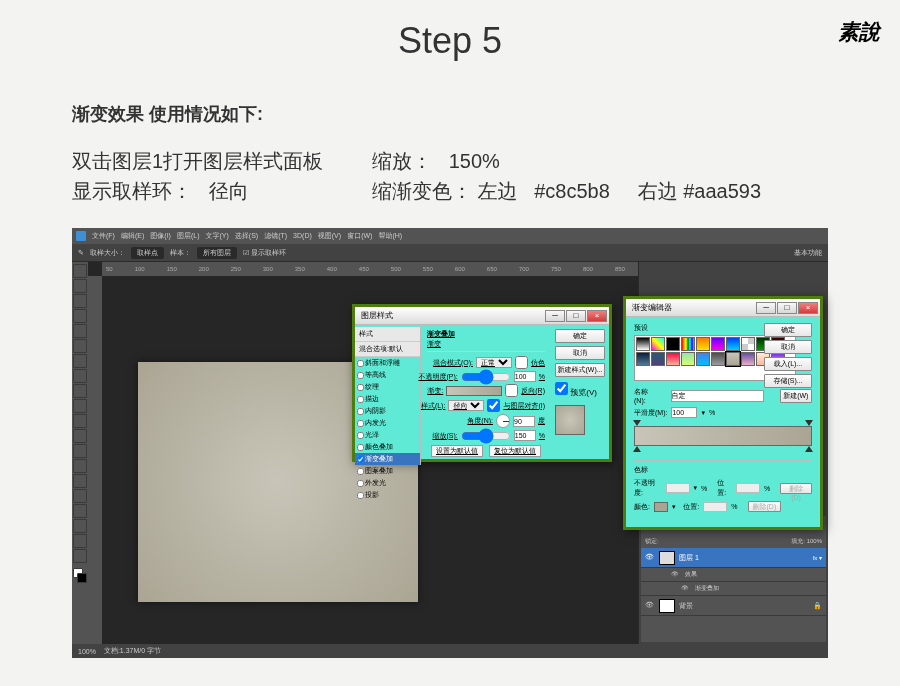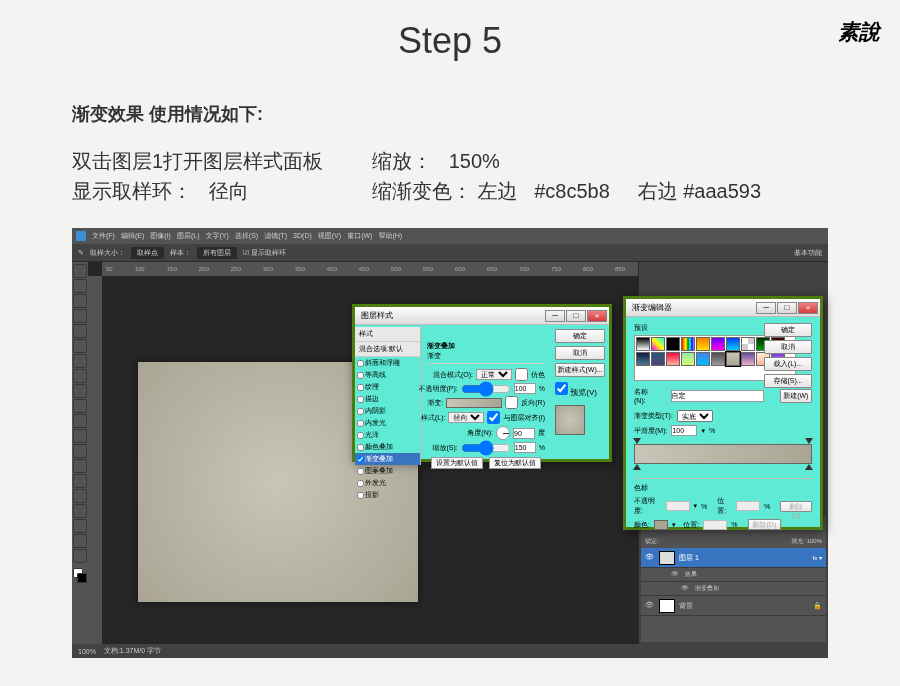--- a/index.html
+++ b/index.html
@@ -179,21 +179,21 @@
   .style-list .hdr { background: #e8e8e8; padding: 2px 4px; font-size: 7px; border-bottom: 1px solid #ccc; }
   .style-item {
     padding: 1px 2px 1px 2px;
     font-size: 7px;
     display: flex;
     align-items: center;
     gap: 1px;
   }
   .style-item input { width: 7px; height: 7px; }
   .style-item.sel { background: #3874bf; color: #fff; }
-  .style-opts { flex: 1; padding: 16px 6px; font-size: 7px; }
+  .style-opts { flex: 1; padding: 4px 6px; font-size: 7px; text-decoration: underline; }
   .style-opts .grp { border-bottom: 1px solid #ccc; margin-bottom: 4px; padding-bottom: 2px; }
   .style-opts .row { display: flex; align-items: center; gap: 3px; margin: 2px 0; justify-content: flex-end; }
   .style-opts .row label { flex: 0 0 auto; }
   .style-opts select, .style-opts input[type=text] { font-size: 7px; height: 11px; border: 1px solid #999; }
   .style-opts .mini-btn { border: 1px solid #999; background: #f8f8f8; height: 12px; font-size: 7px; padding: 0 4px; }
   .grad-bar {
     width: 56px; height: 10px;
     background: linear-gradient(to right, #c8c5b8, #aaa593);
     border: 1px solid #666;
   }
@@ -539,24 +539,20 @@
         <div class="btn">确定</div>
         <div class="btn">取消</div>
         <div class="btn">载入(L)...</div>
         <div class="btn">存储(S)...</div>
       </div>
       <div class="name-row">
         <span>名称(N):</span>
         <input type="text" value="自定" style="">
         <div class="btn" style="width:40px">新建(W)</div>
       </div>
-      <div class="row" style="margin-top:6px;display:flex;gap:4px;align-items:center">
-        <span>渐变类型(T):</span>
-        <select style="font-size:7px;height:12px"><option>实底</option></select>
-      </div>
       <div class="row" style="margin-top:3px;display:flex;gap:4px;align-items:center">
         <span>平滑度(M):</span>
         <input type="text" style="width: 26px; height: 11px; font-size: 7px; border: 1px solid rgb(153, 153, 153);" value="100">
         <span>▾</span>
         <span>%</span>
       </div>
       <div class="grad-edit">
         <div class="stop-t" style="left:-2px"></div>
         <div class="stop-t" style="right:-2px"></div>
         <div class="stop-b" style="left:-2px"></div>

